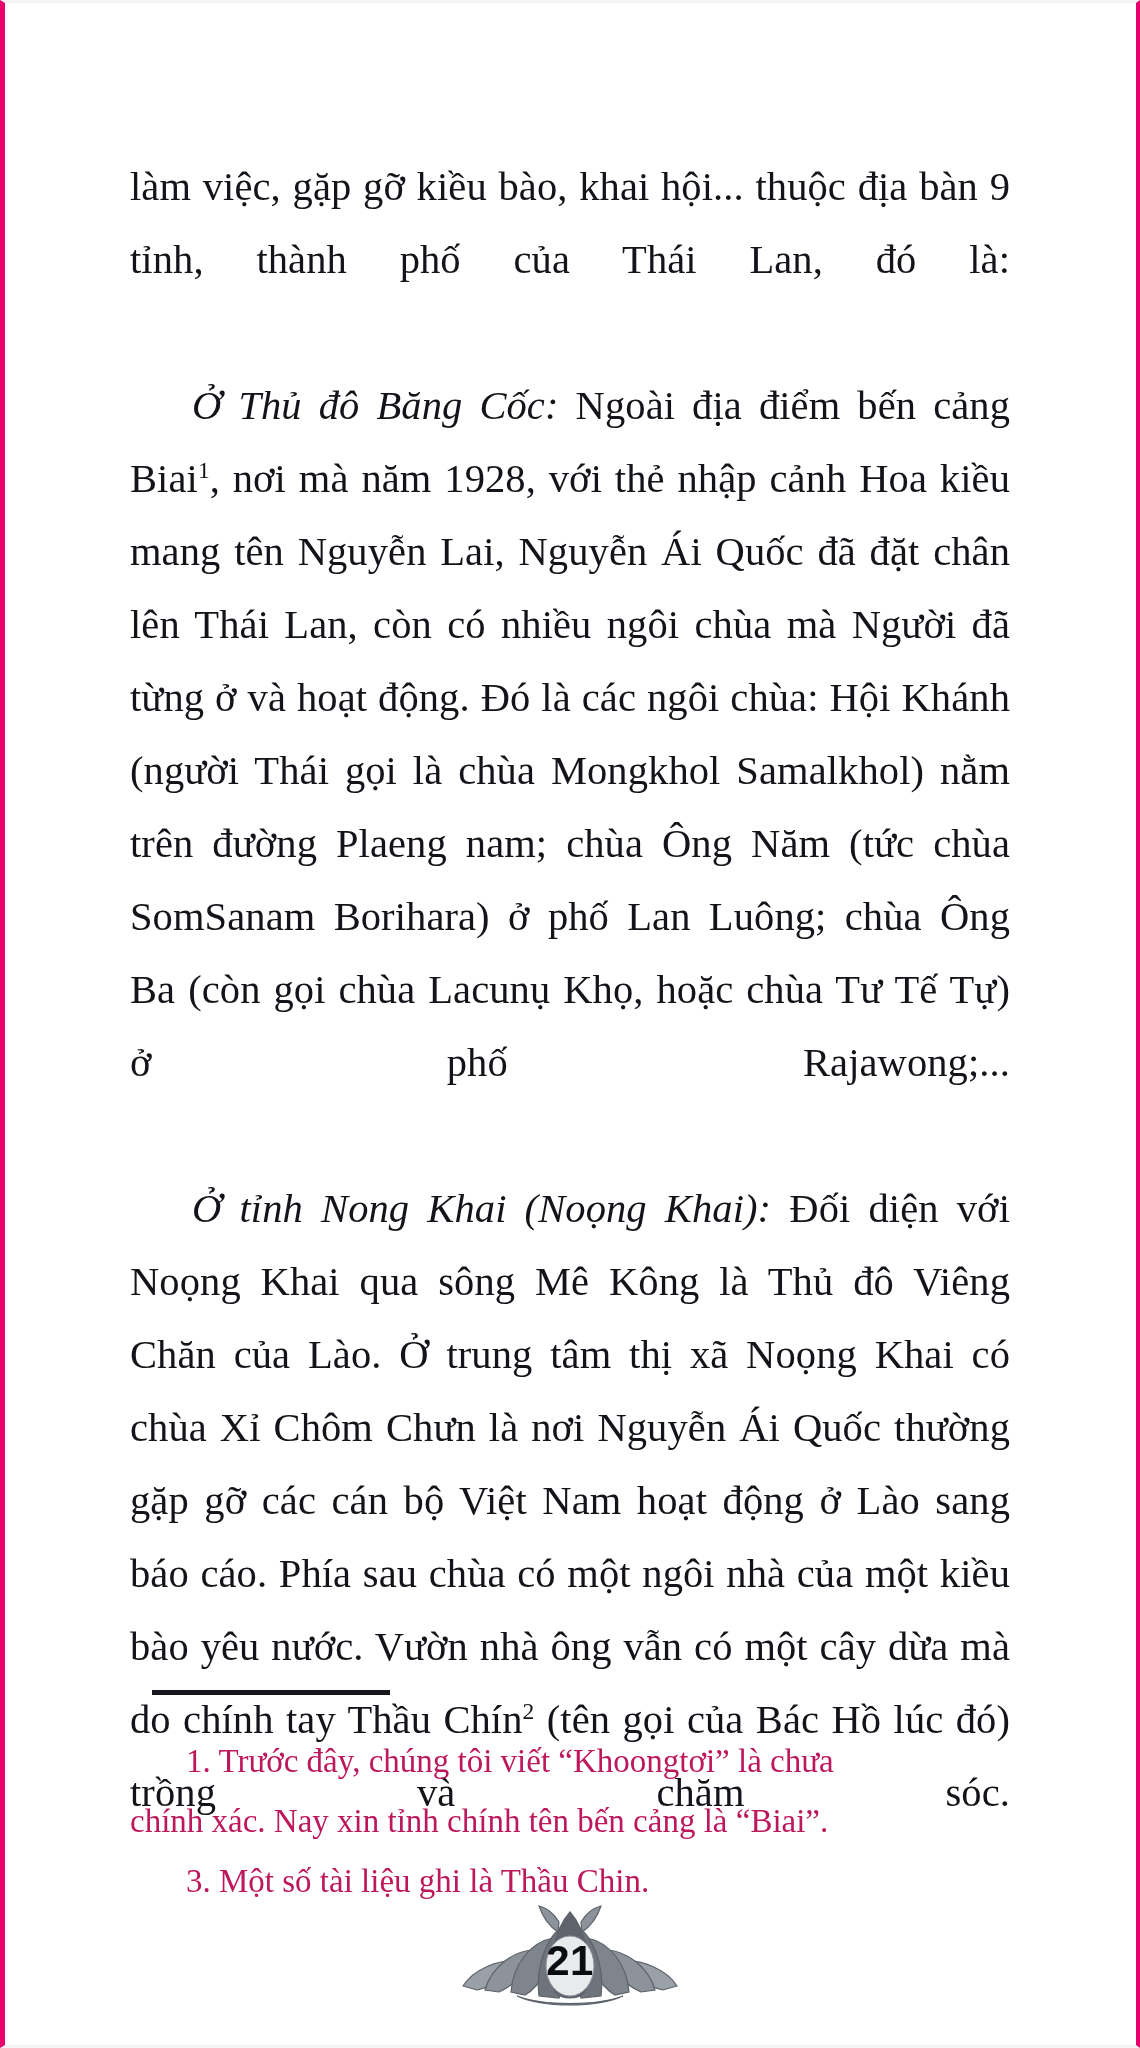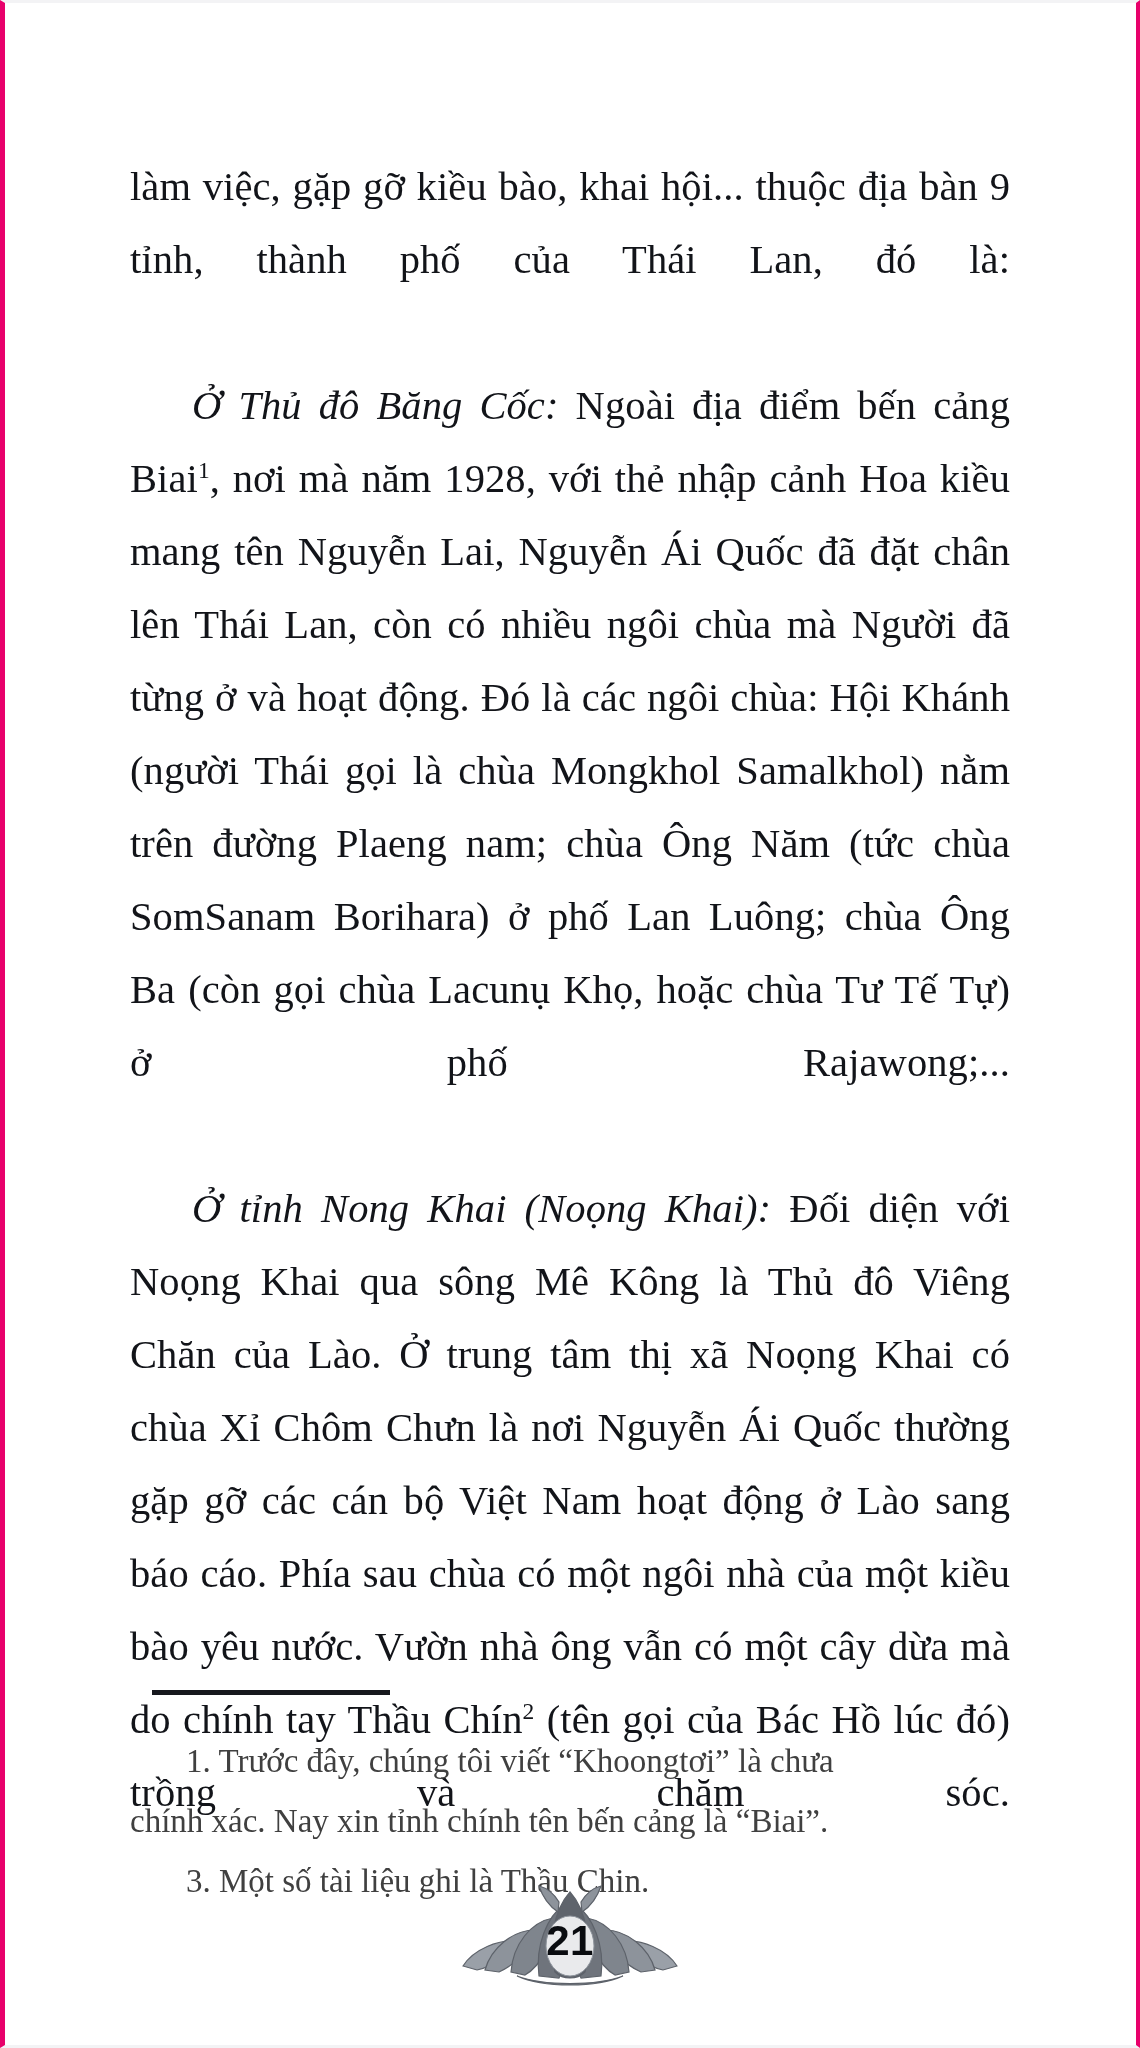--- a/index.html
+++ b/index.html
@@ -82,21 +82,21 @@
     width: 238px;
     height: 0;
     border-top: 5px solid #16181d;
     margin: 0 0 40px 22px;
   }
   .footnote {
     margin: 0 0 8px 0;
     font-size: 33px;
     line-height: 52px;
     text-align: justify;
-    color: #404040;
+    color: #be185d;
   }
   .footnote.indent {
     text-indent: 56px;
   }
   .footnote:after {
     content: "";
     display: inline-block;
     width: 100%;
   }
   .footnote.nostretch:after {
@@ -104,21 +104,21 @@
   }
 
   
   .page-ornament {
     position: absolute;
     left: 0;
     right: 0;
     top: 1880px;
     height: 130px;
     display: flex;
-    align-items: flex-start;
+    align-items: flex-end;
     justify-content: center;
   }
   .ornament-wrap {
     position: relative;
     width: 230px;
     height: 110px;
     display: flex;
     align-items: center;
     justify-content: center;
   }

